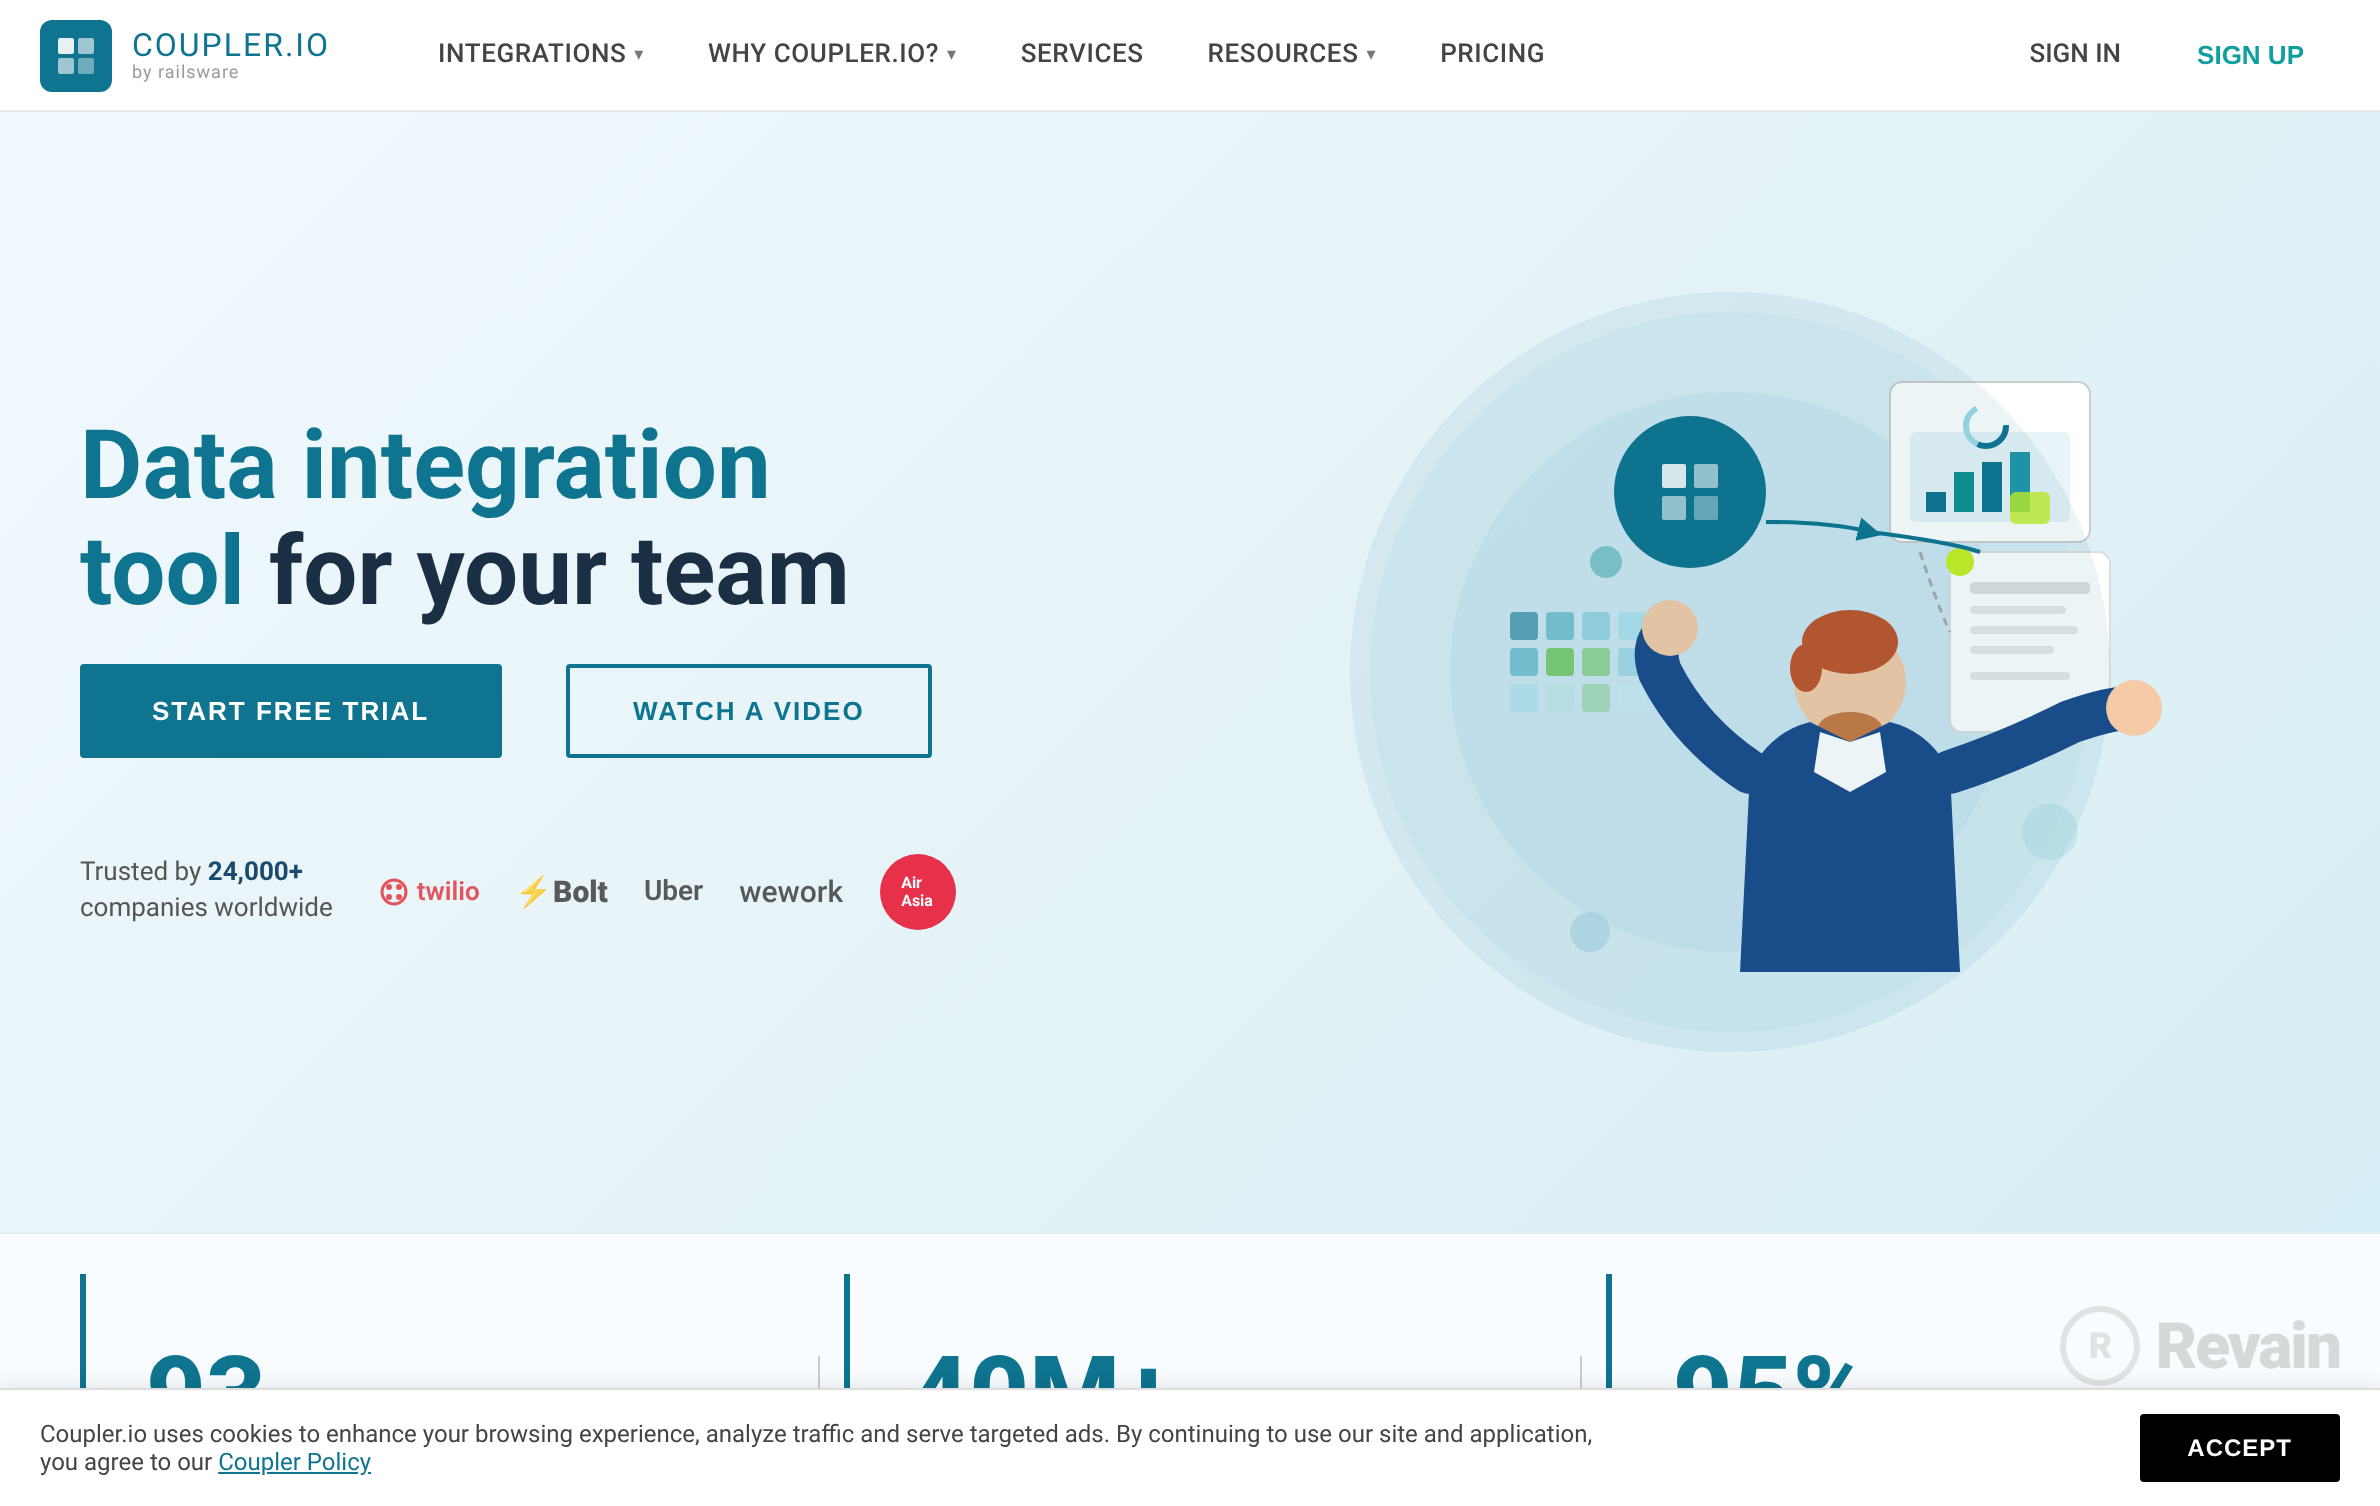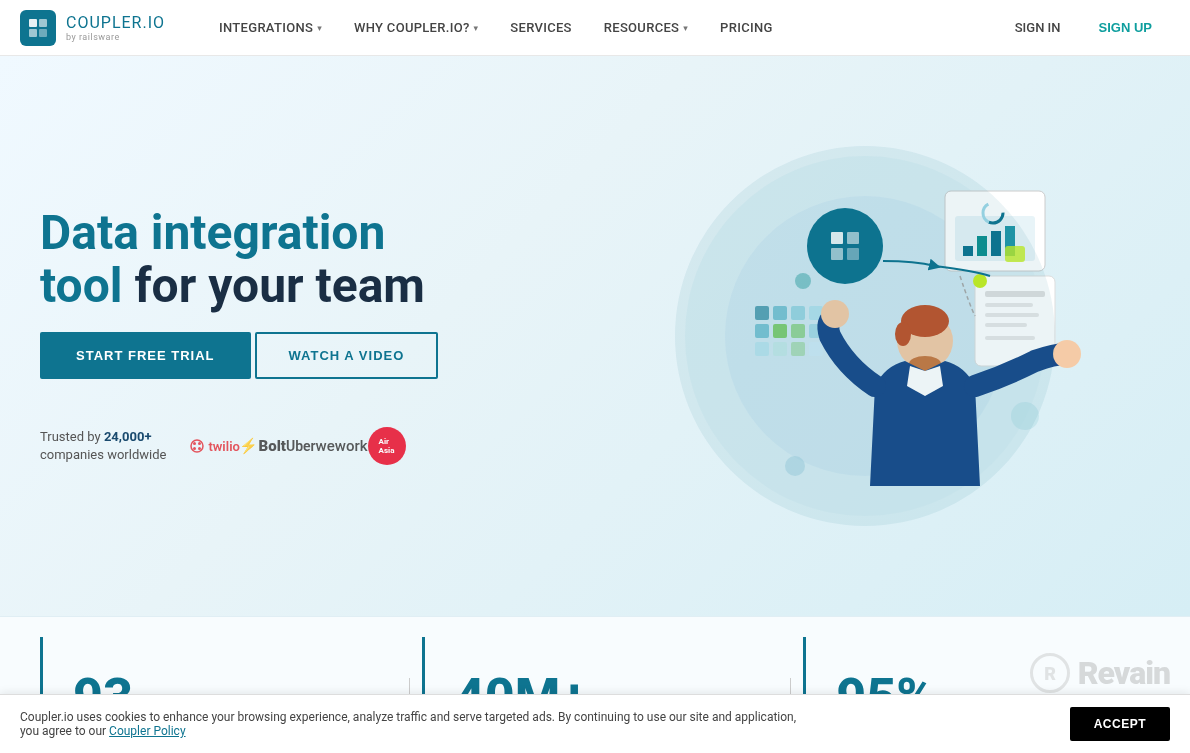--- a/index.html
+++ b/index.html
@@ -113,21 +113,21 @@
     }
     .hero-subtitle {
       font-size: 14px;
       color: #555;
       line-height: 1.6;
       margin-bottom: 32px;
       max-width: 500px;
     }
     .hero-buttons {
       display: flex;
-      gap: 4px;
+      gap: 32px;
       margin-bottom: 48px;
     }
     .btn-primary {
       background: #0e7490;
       color: white;
       border: none;
       padding: 16px 36px;
       font-size: 13px;
       font-weight: 800;
       letter-spacing: 1px;
@@ -158,20 +158,21 @@
       color: #555;
       line-height: 1.4;
     }
     .trusted-text strong {
       color: #1a4a6e;
       font-weight: 700;
     }
     .trusted-logos {
       display: flex;
       align-items: center;
+      gap: 18px;
     }
     .trusted-logo {
       font-size: 13px;
       color: #555;
       font-weight: 600;
       opacity: 0.8;
       display: flex;
       align-items: center;
       gap: 4px;
     }

